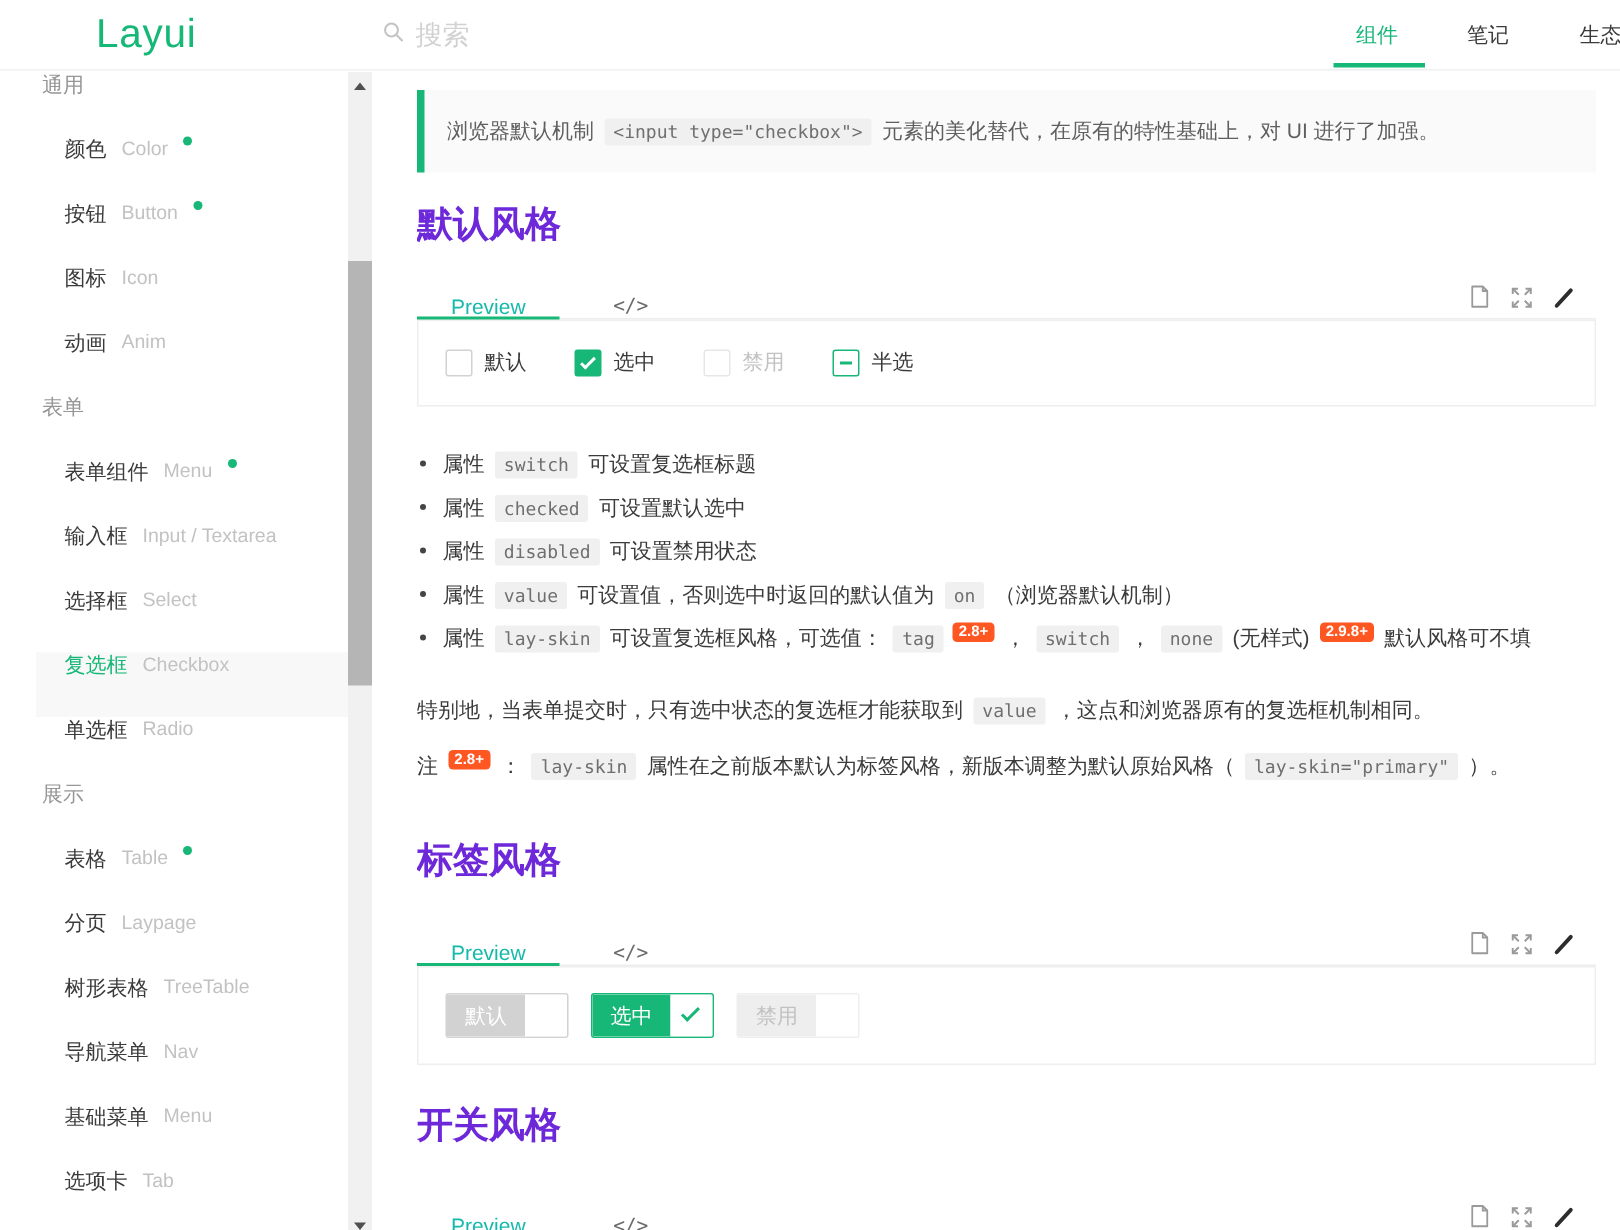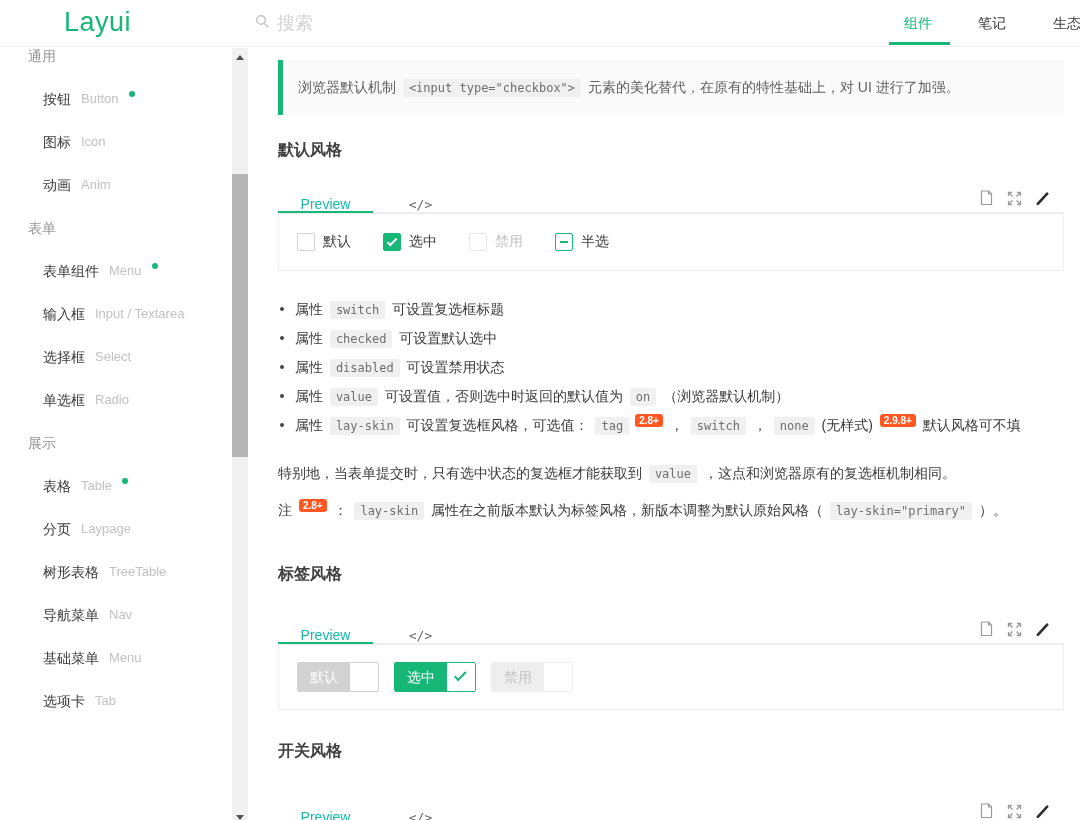--- a/index.html
+++ b/index.html
@@ -33,21 +33,21 @@
   .scroll-up { position:absolute; top:7px; left:4px; width:0; height:0;
     border-left:4px solid transparent; border-right:4px solid transparent; border-bottom:5px solid #505050; cursor:pointer; }
   .scroll-thumb { position:absolute; top:126px; left:0; width:16px; height:283px; background:#b5b5b5; cursor:pointer; }
   .scroll-down { position:absolute; bottom:0; left:4px; width:0; height:0;
     border-left:4px solid transparent; border-right:4px solid transparent; border-top:5px solid #505050; cursor:pointer; }
 
   
   .main { position:absolute; left:278px; top:47px; width:786px; height:773px; overflow:hidden; }
   .quote { margin-top:13px; background:#fafafa; border-left:5px solid #16b777; padding:17px 15px;
     font-size:14px; color:#5f5f5f; line-height:20px; }
-  h2.sec-title { font-size:16px; font-weight:bold; color:#404040; line-height:26px; }
+  h2.sec-title { font-size:24px; font-weight:bold; color:#6d28d9; line-height:26px; }
   .h2-1 { margin-top:22px; } .h2-2 { margin-top:40px; } .h2-3 { margin-top:28px; }
 
   .card-tabs { position:relative; height:28px; border-bottom:1px solid #eee; display:flex; align-items:flex-end; }
   .ct-1 { margin-top:22px; } .ct-2 { margin-top:29px; } .ct-3 { margin-top:34px; }
   .tab { width:95px; text-align:center; font-size:14px; cursor:pointer; color:#6a6a6a; }
   .tab.preview { color:#16baaa; }
   .tab.codetab { font-size:13px; font-family:"DejaVu Sans Mono",monospace; }
   .tab-underline { position:absolute; left:0; bottom:-1px; width:95px; height:2px; background:#16b777; }
   .card-icons { position:absolute; right:14px; top:5px; display:flex; gap:13px; align-items:center; }
   .card-icons span { display:inline-flex; cursor:pointer; }
@@ -111,20 +111,25 @@
   <span class="nav-item" style="left:978px">笔记</span>
   <span class="nav-item" style="left:1053px">生态</span>
   <div class="nav-underline"></div>
 </div>
 
 <div class="sidebar">
   <div class="side-row side-section">
     <span>通用</span>
   </div>
   <div class="side-row side-item">
+    <span class="zh">颜色</span>
+    <span class="en">Color</span>
+    <span class="dot"></span>
+  </div>
+  <div class="side-row side-item">
     <span class="zh">按钮</span>
     <span class="en">Button</span>
     <span class="dot"></span>
   </div>
   <div class="side-row side-item">
     <span class="zh">图标</span>
     <span class="en">Icon</span>
   </div>
   <div class="side-row side-item">
     <span class="zh">动画</span>
@@ -138,20 +143,24 @@
     <span class="en">Menu</span>
     <span class="dot"></span>
   </div>
   <div class="side-row side-item">
     <span class="zh">输入框</span>
     <span class="en">Input / Textarea</span>
   </div>
   <div class="side-row side-item">
     <span class="zh">选择框</span>
     <span class="en">Select</span>
+  </div>
+  <div class="side-row side-item active">
+    <span class="zh">复选框</span>
+    <span class="en">Checkbox</span>
   </div>
   <div class="side-row side-item">
     <span class="zh">单选框</span>
     <span class="en">Radio</span>
   </div>
   <div class="side-row side-section">
     <span>展示</span>
   </div>
   <div class="side-row side-item">
     <span class="zh">表格</span>

